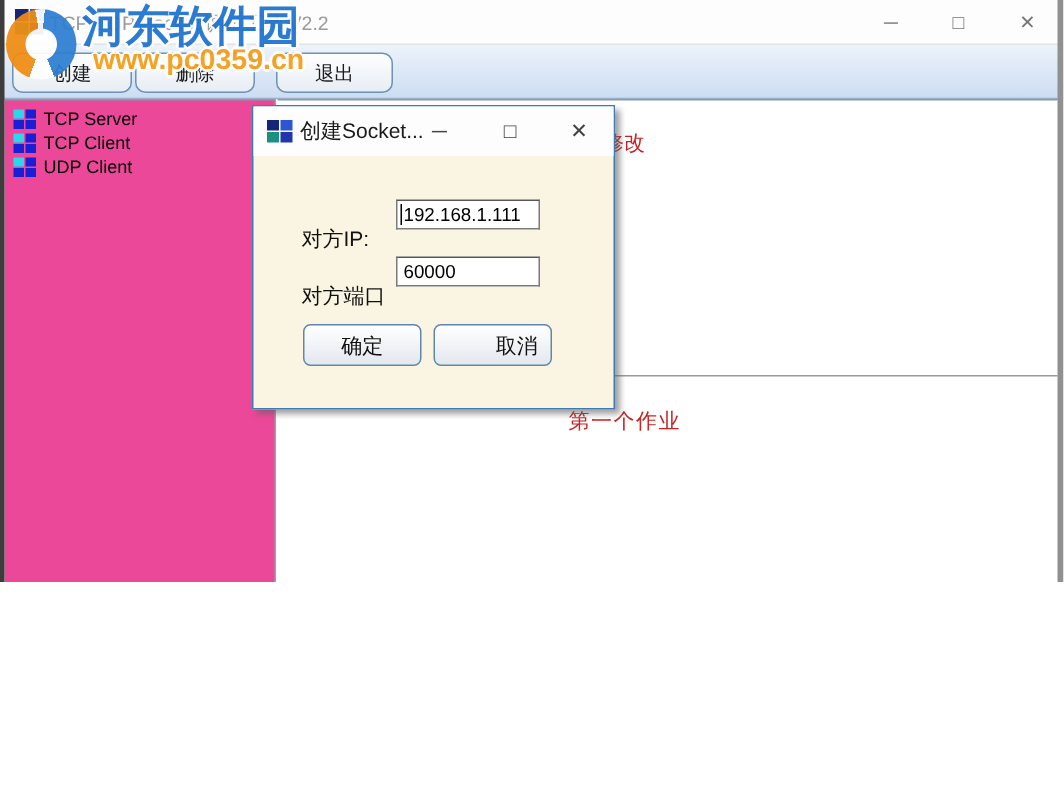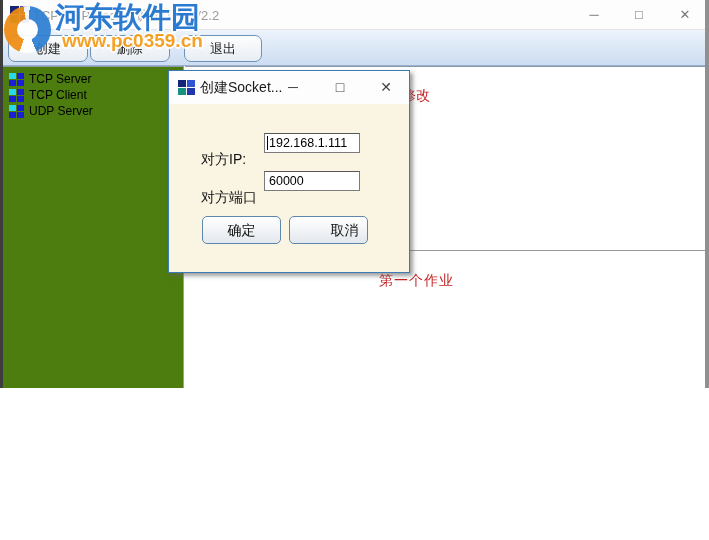--- a/index.html
+++ b/index.html
@@ -26,21 +26,21 @@
   .wc-min{left:583px;}.wc-max{left:628px;}.wc-cls{left:674px;}
 
   
   .toolbar{position:absolute;left:0;top:30px;width:709px;height:36px;background:linear-gradient(#ecf3fb,#cdddf2);border-bottom:1px solid #9ab0cc;}
   .tbtn{position:absolute;top:5px;height:27px;border:1px solid #6d93b8;border-radius:7px;background:linear-gradient(#fefefe,#e7edf4);font-size:13px;color:#1c1c1c;text-align:center;line-height:25px;cursor:default;}
   .tbtn1{left:8px;width:80px;}
   .tbtn2{left:90px;width:80px;}
   .tbtn3{left:184px;width:78px;}
 
   
-  .sidebar{position:absolute;left:3px;top:66px;width:181px;height:470px;background:#4d7c0f;border-top:1px solid #8a9aa8;border-right:1px solid #97a1a9;padding-top:4px;}
+  .sidebar{position:absolute;left:3px;top:66px;width:181px;height:470px;background:#ec4899;border-top:1px solid #8a9aa8;border-right:1px solid #97a1a9;padding-top:4px;}
   .trow{height:16px;display:flex;align-items:center;padding-left:6px;cursor:default;}
   .ticon{display:inline-grid;grid-template-columns:7px 7px;grid-template-rows:6px 6px;gap:1px;margin-right:5px;}
   .ticon i{display:block;}
   .tc{background:#2ad8ea;}
   .tb{background:#1a1fd6;}
   .tlabel{font-size:12px;color:#000;}
 
   
   .mainarea{position:absolute;left:185px;top:66px;width:520px;height:470px;background:#fff;border-top:1px solid #8a9aa8;}
   .rednote{position:absolute;font-size:14px;color:#c42424;white-space:nowrap;}
@@ -122,21 +122,21 @@
         </span>
       <span class="tlabel">TCP Client</span>
     </div>
     <div class="trow">
       <span class="ticon">
           <i class="tc"></i>
           <i class="tb"></i>
           <i class="tb"></i>
           <i class="tb"></i>
         </span>
-      <span class="tlabel">UDP Server</span>
+      <span class="tlabel">UDP Client</span>
     </div>
   </div>
 
   <div class="mainarea"></div>
   <span class="rednote note1">修改</span>
   <div class="hdiv"></div>
   <span class="rednote note2">第一个作业</span>
   <div class="footerpanel"></div>
   <span class="wq">wq</span>
 

